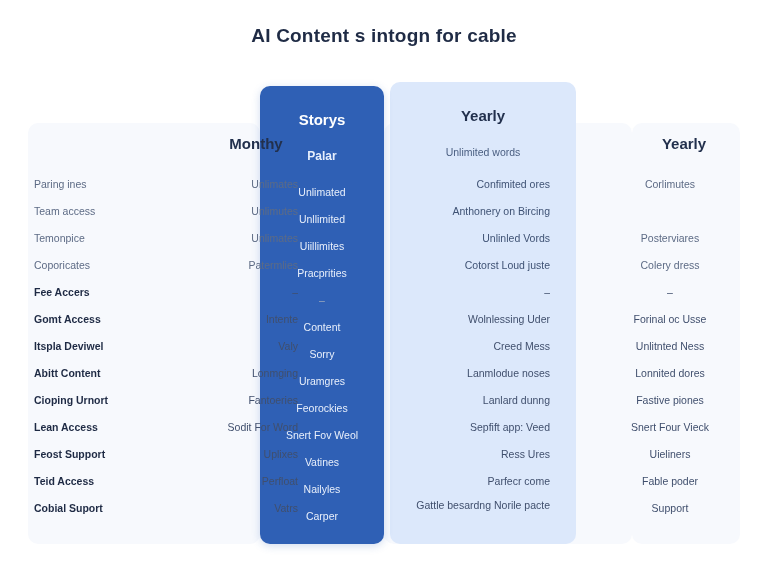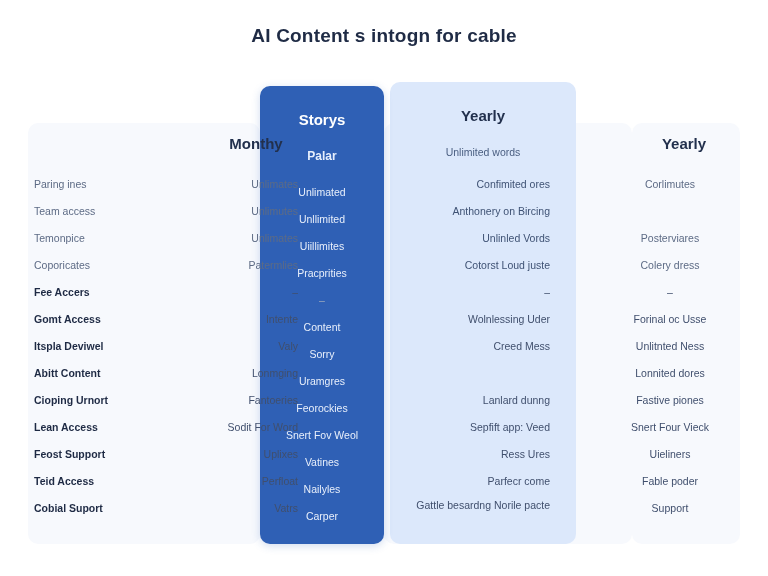--- a/index.html
+++ b/index.html
@@ -222,20 +222,21 @@
           <div class="cell label">Itspla Deviwel</div>
           <div class="cell v0">Valy</div>
           <div class="cell v1">Sorry</div>
           <div class="cell v2">Creed Mess</div>
           <div class="cell v3">Unlitnted Ness</div>
         </div>
         <div class="row bold" style="top: 278px;">
           <div class="cell label">Abitt Content</div>
           <div class="cell v0">Lonmging</div>
           <div class="cell v1">Uramgres</div>
+          <div class="cell v2">Lanmlodue noses</div>
           <div class="cell v3">Lonnited dores</div>
         </div>
         <div class="row bold" style="top: 305px;">
           <div class="cell label">Cioping Urnort</div>
           <div class="cell v0">Fantoeries</div>
           <div class="cell v1">Feorockies</div>
           <div class="cell v2">Lanlard dunng</div>
           <div class="cell v3">Fastive piones</div>
         </div>
         <div class="row bold" style="top: 332px;">

